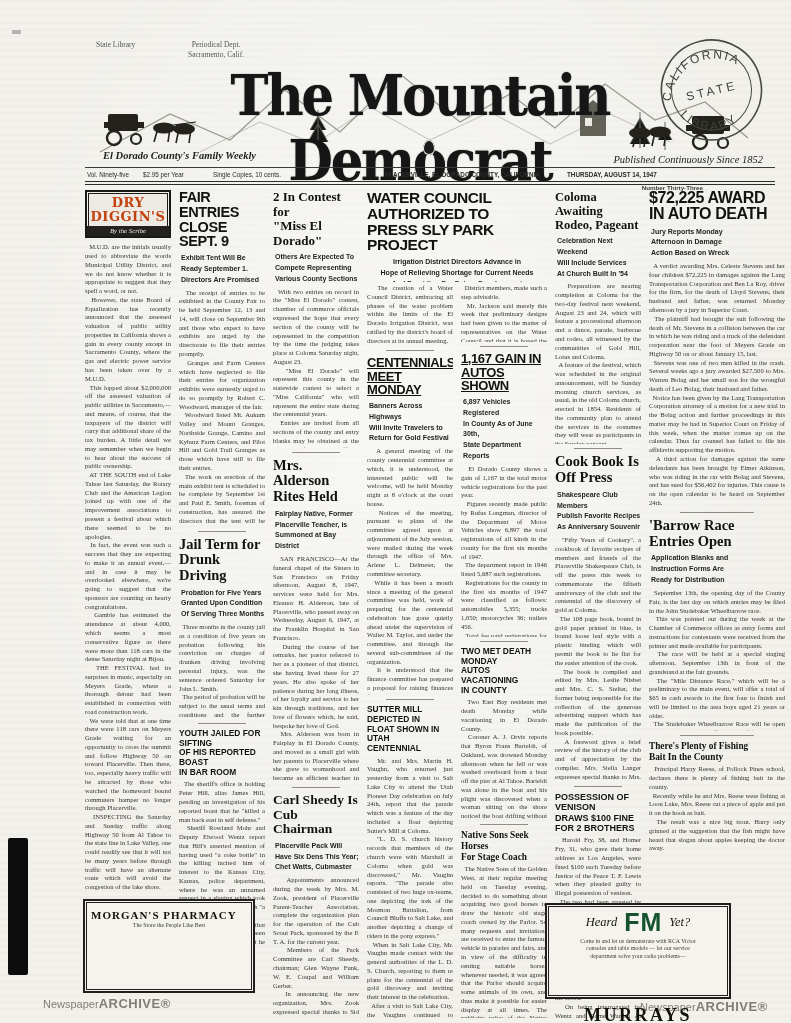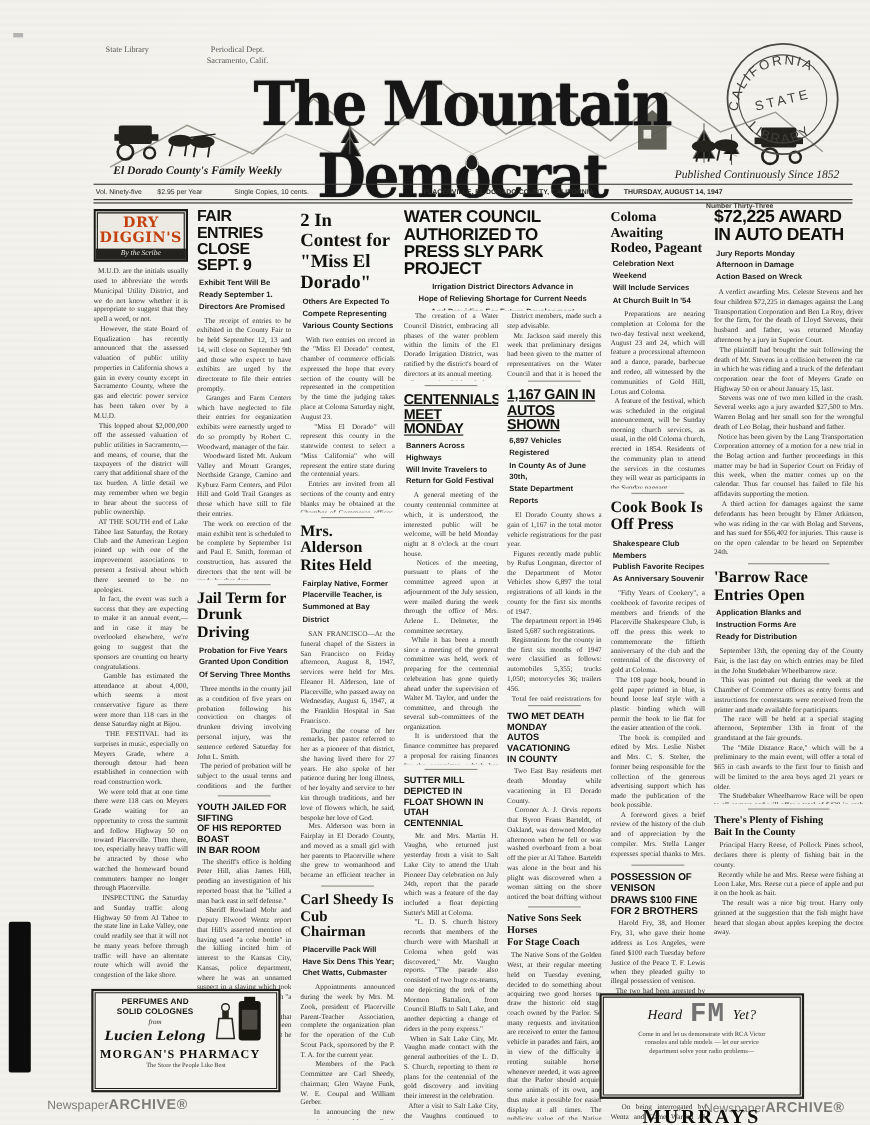--- a/index.html
+++ b/index.html
@@ -32,21 +32,21 @@
     grid-template-columns:86px 86px 86px 86px 86px 86px 136px;column-gap:8px;}
   .col{position:relative;height:828px;overflow:hidden;}
   .col:not(.last)::after{content:'';position:absolute;right:-5px;top:0;bottom:0;width:1px;background:rgba(70,70,62,.18);}
   .art{margin-bottom:4px;}
   .rule-sep{width:55%;height:1px;background:#8f8d84;margin:4px auto 5px;}
   .hl{white-space:pre-line;color:#121210;}
   .h-sans-lg{font-family:"Liberation Sans",sans-serif;font-weight:bold;font-size:14.5px;line-height:1.02;letter-spacing:-.4px;}
   .h-sans-md{font-family:"Liberation Sans",sans-serif;font-weight:bold;font-size:13px;line-height:1.05;letter-spacing:-.4px;text-decoration:underline;}
   .h-sans-sm{font-family:"Liberation Sans",sans-serif;font-weight:bold;font-size:8.4px;line-height:1.15;}
   .h-serif-lg{font-family:"Liberation Serif",serif;font-weight:bold;font-size:14.5px;line-height:1.08;}
-  .h-serif-md{font-family:"Liberation Serif",serif;font-weight:bold;font-size:17px;line-height:1.12;}
+  .h-serif-md{font-family:"Liberation Serif",serif;font-weight:bold;font-size:13px;line-height:1.12;}
   .h-serif-sm{font-family:"Liberation Serif",serif;font-weight:bold;font-size:9.3px;line-height:1.15;}
   .subhead{white-space:pre-line;font-family:"Liberation Sans",sans-serif;font-weight:bold;font-size:7px;line-height:1.55;margin:4px 0 3px 2px;color:#1f1f1c;}
   .body{white-space:pre-wrap;text-align:justify;font-size:6.6px;line-height:1.33;color:#34332f;overflow:hidden;}
   .spacer-water{height:94px;}
   .water-span{position:absolute;left:282px;top:0;width:180px;height:92px;overflow:hidden;z-index:2;}
   .water-span .hl{font-size:15.5px;text-align:left;}
   .water-span .subhead{text-align:center;margin-left:0;}
   .pad-ad{padding-bottom:132px;box-sizing:border-box;}
   
   .drybox{border:2px solid #191917;box-shadow:0 0 0 1px #f2f1ec inset,0 0 0 2px #191917 inset;padding:4px 3px 0;margin-bottom:5px;background:#eceae3;}
@@ -58,21 +58,21 @@
   .mg-row{display:flex;align-items:flex-start;}
   .mg-txt{width:100px;text-align:center;font-family:"Liberation Sans",sans-serif;}
   .mg-l1{font-weight:bold;font-size:7.4px;letter-spacing:.2px;color:#17160f;}
   .mg-from{font-family:"Liberation Serif",serif;font-style:italic;font-size:6.4px;margin-top:2px;}
   .mg-brand{font-family:"DejaVu Serif",serif;font-style:italic;font-weight:bold;font-size:11.5px;margin-top:1px;color:#14130e;}
   .mg-name{text-align:left;font-family:"Liberation Serif",serif;font-weight:bold;font-size:11px;letter-spacing:1px;margin-top:3px;color:#121009;}
   .mg-tag{text-align:center;font-size:5.8px;color:#3c3b35;margin-top:1px;}
   .ad-murrays{left:545px;top:903px;width:186px;height:96px;padding:6px 8px 4px;text-align:center;}
   .mu-top{display:flex;justify-content:center;align-items:center;gap:7px;}
   .mu-heard,.mu-yet{font-family:"Liberation Serif",serif;font-style:italic;font-size:12.5px;color:#17160f;}
-  .mu-fm{font-family:Liberation Mono, monospace;font-weight:bold;font-size:25px;letter-spacing:1px;color:#737373;line-height:.9;}
+  .mu-fm{font-family:Liberation Sans, sans-serif;font-weight:bold;font-size:25px;letter-spacing:1px;color:#14532d;line-height:.9;}
   .mu-copy{font-size:5.9px;color:#403f38;margin:4px 2px 3px;line-height:1.3;text-align:center;white-space:pre-line;}
   .mu-name{font-family:"Liberation Serif",serif;font-weight:bold;font-size:18px;letter-spacing:2.5px;color:#100f0a;line-height:1;margin-top:45px;}
   .mu-bot{display:flex;justify-content:space-between;font-family:"Liberation Sans",sans-serif;font-weight:bold;font-size:6.2px;margin-top:3px;color:#23221c;}
   
   .bar-artifact{position:absolute;left:8px;top:838px;width:20px;height:137px;background:#0c0c0c;border-radius:2px;}
   .speck1{position:absolute;left:12px;top:30px;width:9px;height:4px;background:#777;opacity:.5;}
   .wm{position:absolute;font-family:"Liberation Sans",sans-serif;color:#6b6a63;opacity:.85;}
   .wm-l{left:43px;top:996px;font-size:11px;}
   .wm-r{left:640px;top:999px;font-size:11px;}
   .wm b{font-size:13px;letter-spacing:.5px;}
@@ -408,36 +408,20 @@
         <div class="hl h-serif-sm">There's Plenty of Fishing
 Bait In the County</div>
         <div class="body" style="margin-top:3px">  Principal Harry Reese, of Pollock Pines school, declares there is plenty of fishing bait in the county.
   Recently while he and Mrs. Reese were fishing at Loon Lake, Mrs. Reese cut a piece of apple and put it on the hook as bait.
   The result was a nice big trout. Harry only grinned at the suggestion that the fish might have heard that slogan about apples keeping the doctor away.</div>
       </div>
     </div>
   </div>
 
   <div class="ad ad-morgan fuzz">
-    <div class="mg-row">
-      <div class="mg-txt">
-        <div class="mg-l1">PERFUMES AND</div>
-        <div class="mg-l1">SOLID COLOGNES</div>
-        <div class="mg-from">from</div>
-        <div class="mg-brand">Lucien Lelong</div>
-      </div>
-      <svg width="52" height="44" viewBox="0 0 52 44">
-        <rect x="26" y="4" width="20" height="36" rx="3" fill="#17160f"></rect>
-        <rect x="31" y="0" width="10" height="6" fill="#17160f"></rect>
-        <rect x="29" y="12" width="14" height="18" fill="#efede4" opacity="0.25"></rect>
-        <path d="M8,20 L20,20 L22,38 L6,38 Z" fill="none" stroke="#2a2920" stroke-width="1.4"></path>
-        <rect x="11" y="13" width="6" height="7" fill="#2a2920"></rect>
-        <circle cx="14" cy="10" r="3.5" fill="none" stroke="#2a2920" stroke-width="1.3"></circle>
-      </svg>
-    </div>
     <div class="mg-name">MORGAN'S PHARMACY</div>
     <div class="mg-tag">The Store the People Like Best</div>
   </div>
 
   <div class="ad ad-murrays fuzz">
     <div class="mu-top">
       <span class="mu-heard">Heard</span>
       <span class="mu-fm">FM</span>
       <span class="mu-yet">Yet?</span>
     </div>

